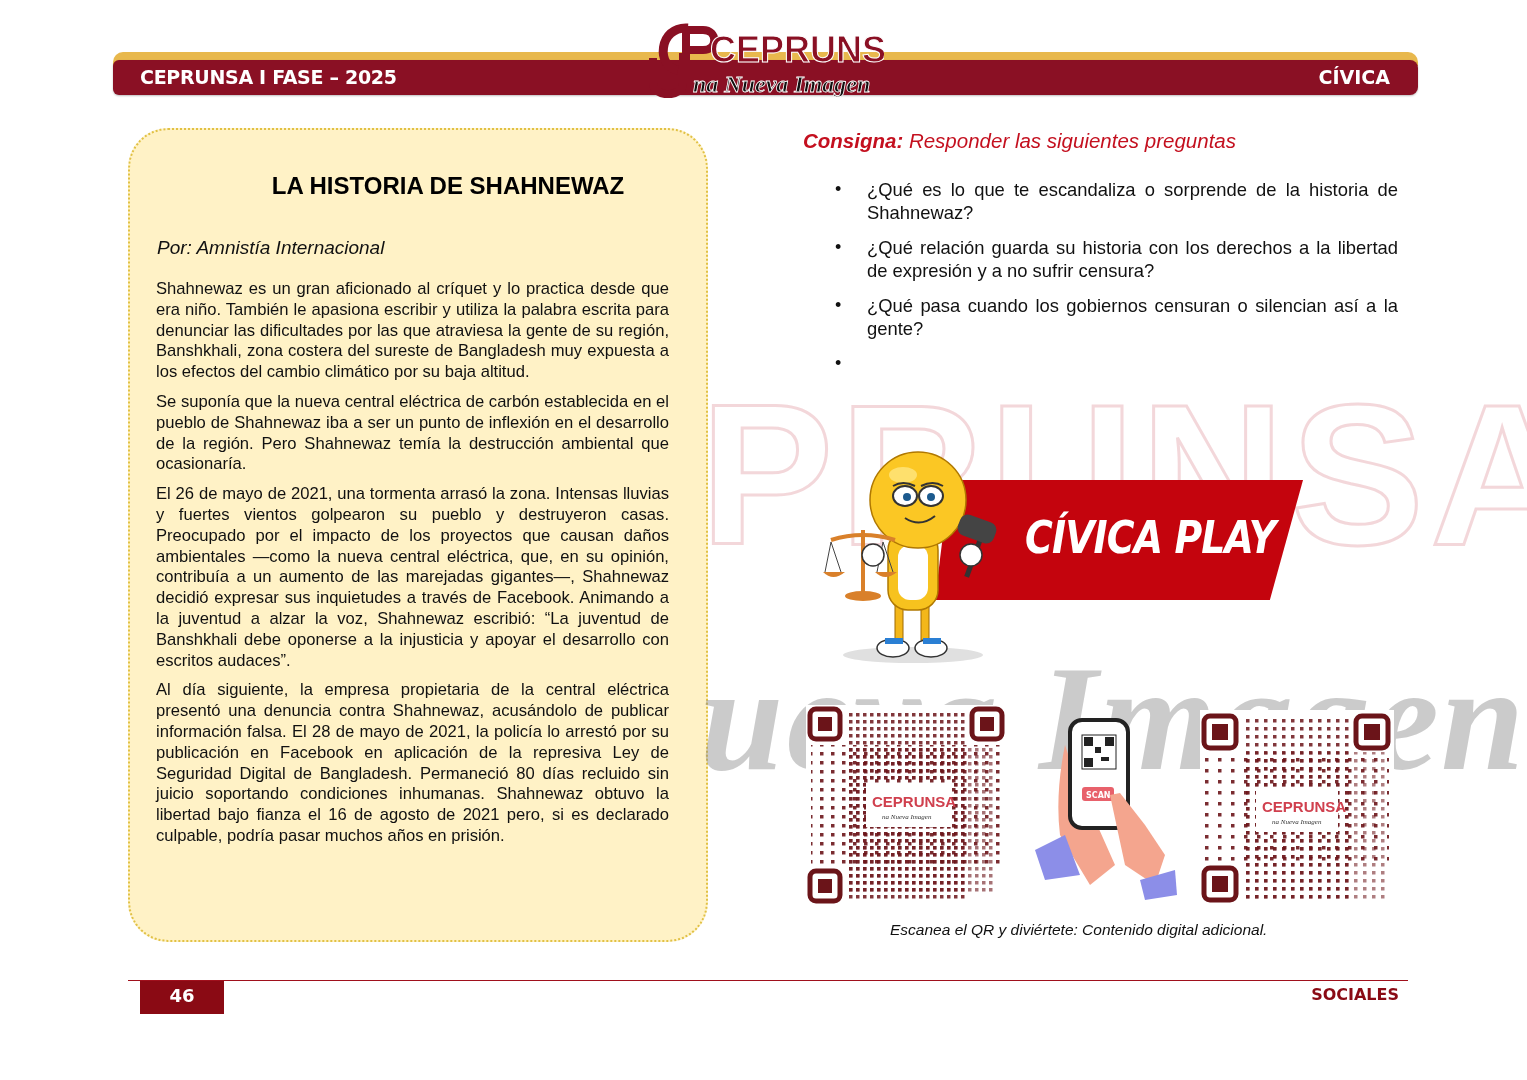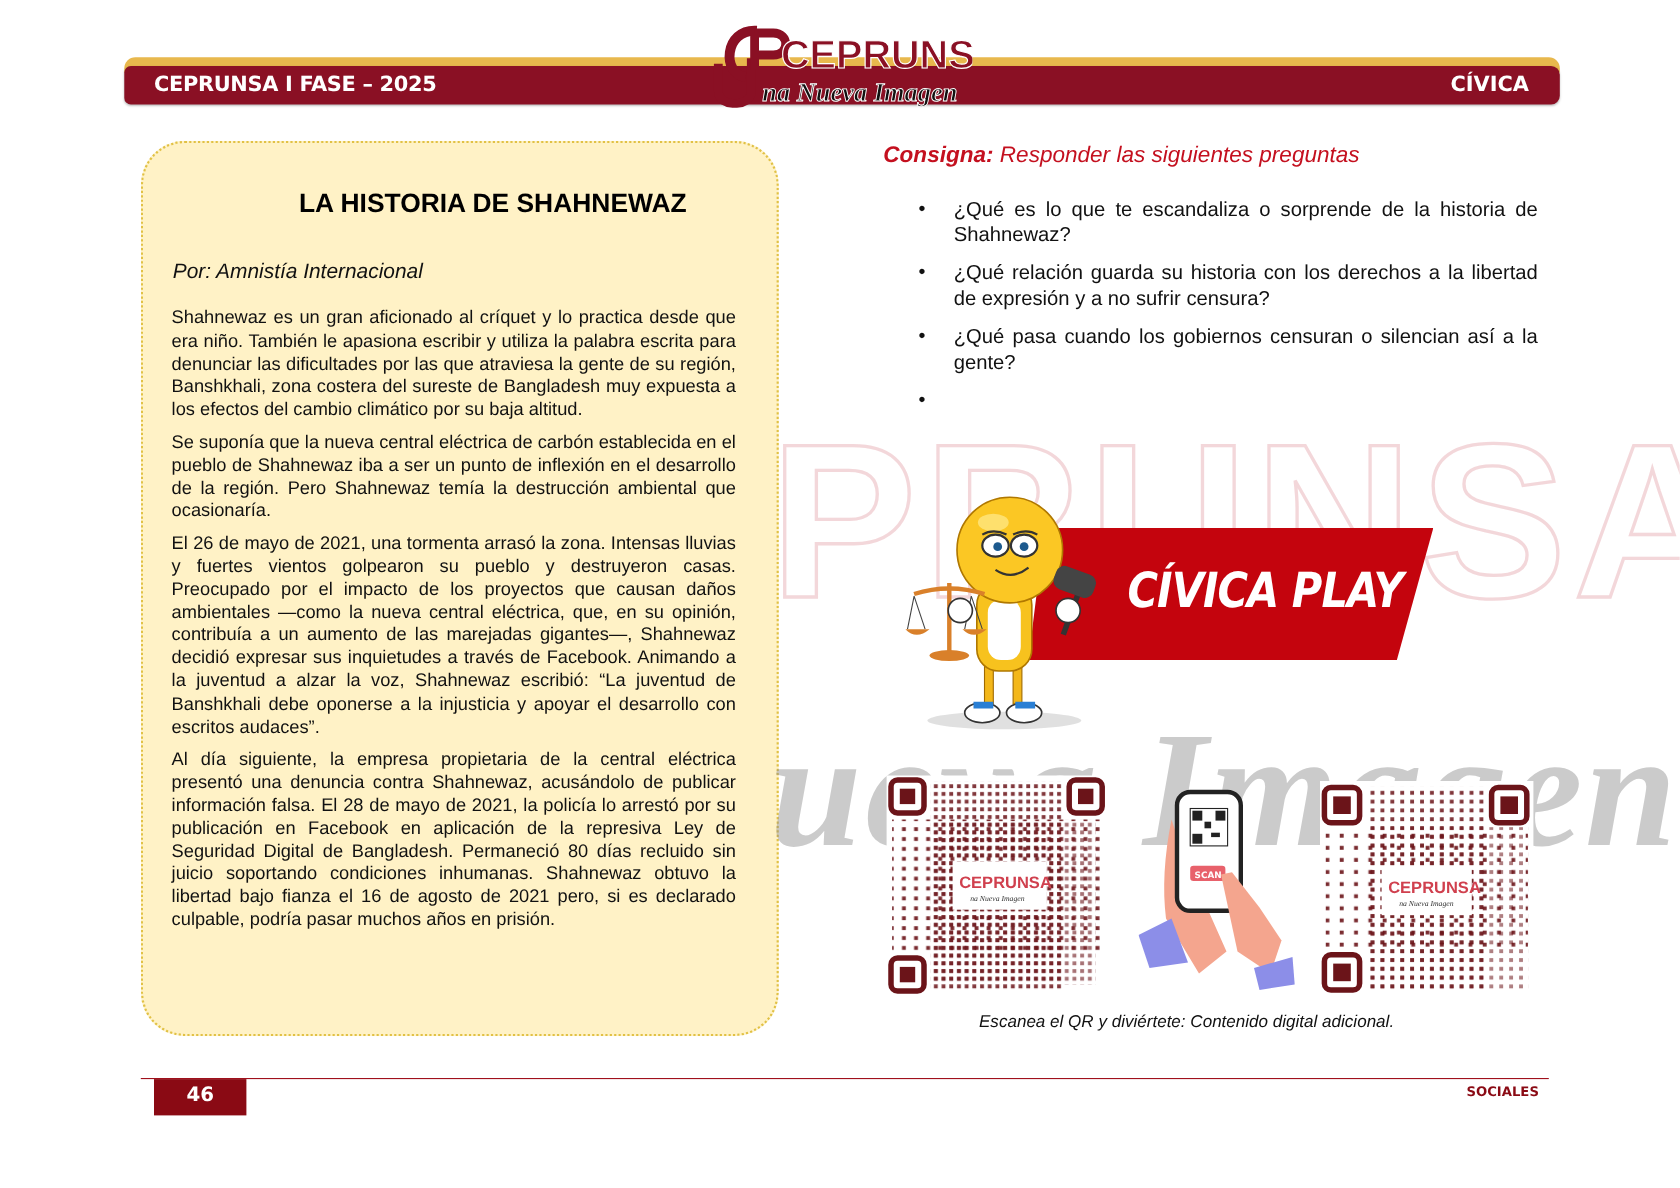--- a/index.html
+++ b/index.html
@@ -41,21 +41,21 @@
   .qr svg { width:100%; height:100%; }
   .qr1 { left:806px; top:705px; width:200px; height:200px; }
   .qr2 { left:1200px; top:710px; width:194px; height:196px; }
   .phone { position:absolute; left:1035px; top:715px; width:145px; height:190px; }
   .caption { position:absolute; left:890px; top:921px; font-size:15.5px; color:#111; font-style:italic; }
   .caption b { font-weight:normal; }
 
   
   .foot-line { position:absolute; left:128px; top:980px; width:1280px; height:1px; background:#a0101c; }
   .foot-num { position:absolute; left:128px; top:981px; width:84px; height:33px; background:#8a0a14; color:#fff; font-weight:bold; font-size:18px; text-align:center; line-height:30px; font-family:"DejaVu Sans", sans-serif;margin-left:12px; }
-  .foot-right { position:absolute; right:128px; top:985px; color:#8a0a14; font-weight:bold; font-size:12px; font-family:"DejaVu Sans", sans-serif; }
+  .foot-right { position:absolute; right:128px; top:985px; color:#8a0a14; font-weight:bold; font-size:16px; font-family:"DejaVu Sans", sans-serif; }
 </style>
 </head>
 <body>
 
 <div class="hdr-gold"></div>
 <div class="hdr-bar"></div>
 <div class="hdr-left">CEPRUNSA I FASE – 2025</div>
 <div class="hdr-right">CÍVICA</div>
 <div class="logo">
   <svg viewBox="0 0 236 80">

